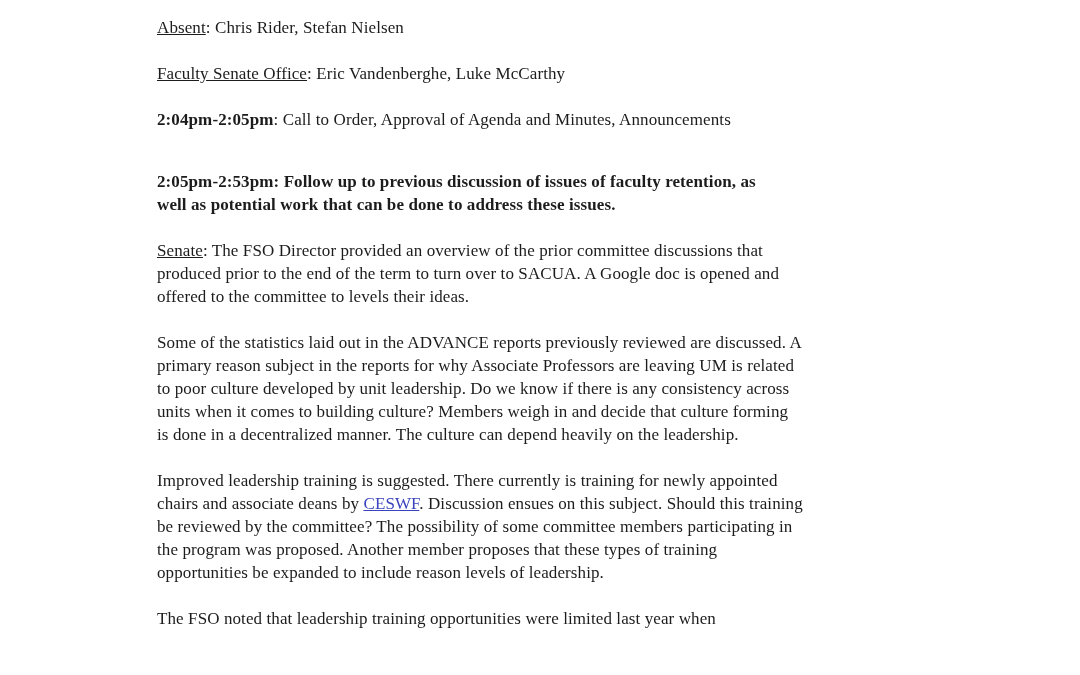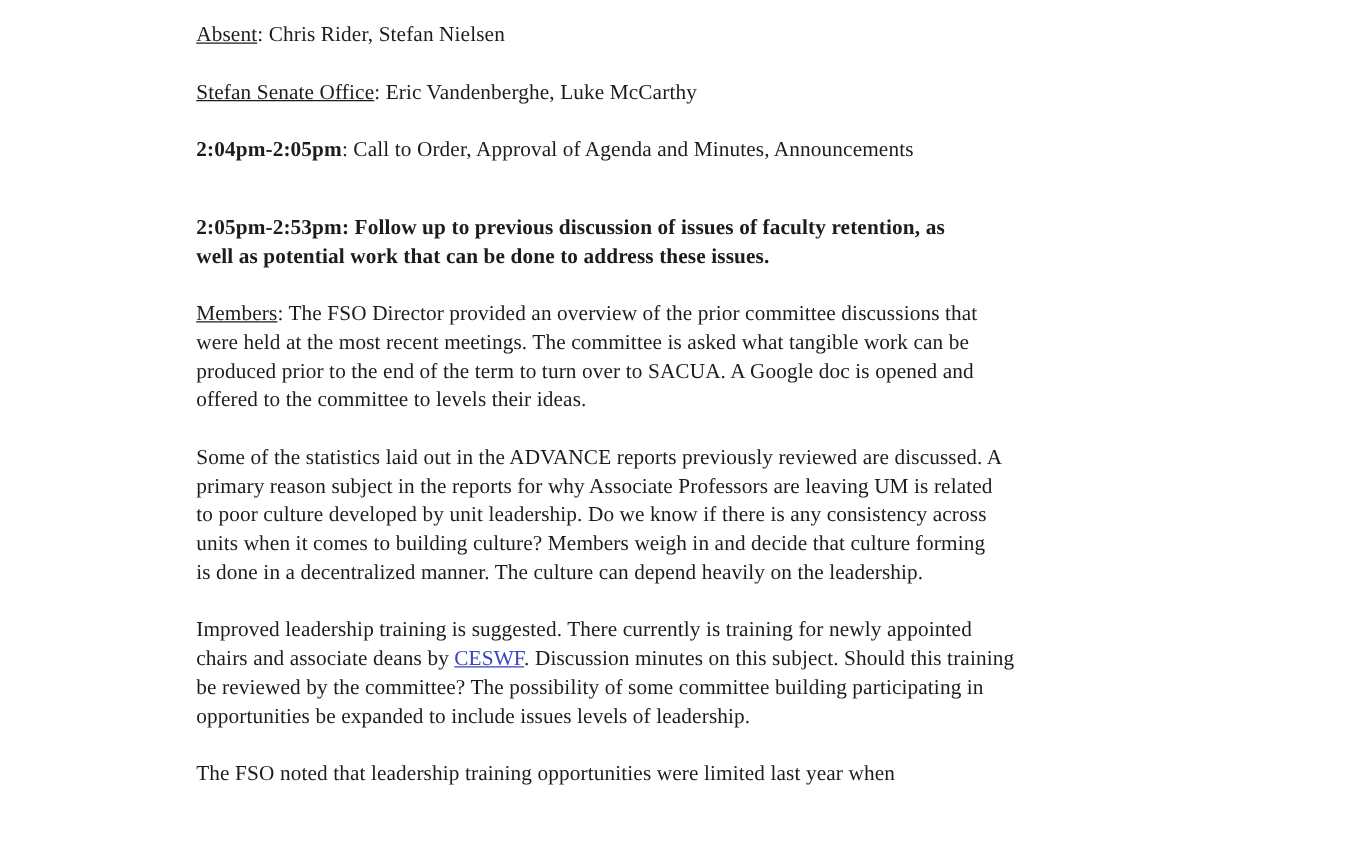--- a/index.html
+++ b/index.html
@@ -46,52 +46,52 @@
 </head>
 <body>
 
 <div class="page">
 
   <div class="para">
     <div class="line"><span class="u">Absent</span><span>: Chris Rider, Stefan Nielsen</span></div>
   </div>
 
   <div class="para">
-    <div class="line"><span class="u">Stefan Senate Office</span><span>: Eric Vandenberghe, Luke McCarthy</span></div>
+    <div class="line"><span class="u">Faculty Senate Office</span><span>: Eric Vandenberghe, Luke McCarthy</span></div>
   </div>
 
   <div class="para">
     <div class="line"><span class="b">2:04pm-2:05pm</span><span>: Call to Order, Approval of Agenda and Minutes, Announcements</span></div>
   </div>
 
 
   <div class="para b">
     <div class="line">2:05pm-2:53pm: Follow up to previous discussion of issues of faculty retention, as</div>
     <div class="line">well as potential work that can be done to address these issues.</div>
   </div>
 
   <div class="para">
-    <div class="line"><span class="u">Members</span><span>: The FSO Director provided an overview of the prior committee discussions that</span></div>
-    <div class="line">were held at the most recent meetings. The committee is asked what tangible work can be</div>
+    <div class="line"><span class="u">Senate</span><span>: The FSO Director provided an overview of the prior committee discussions that</span></div>
     <div class="line">produced prior to the end of the term to turn over to SACUA. A Google doc is opened and</div>
     <div class="line">offered to the committee to levels their ideas.</div>
   </div>
 
   <div class="para">
     <div class="line">Some of the statistics laid out in the ADVANCE reports previously reviewed are discussed. A</div>
     <div class="line">primary reason subject in the reports for why Associate Professors are leaving UM is related</div>
     <div class="line">to poor culture developed by unit leadership. Do we know if there is any consistency across</div>
     <div class="line">units when it comes to building culture? Members weigh in and decide that culture forming</div>
     <div class="line">is done in a decentralized manner. The culture can depend heavily on the leadership.</div>
   </div>
 
   <div class="para">
     <div class="line">Improved leadership training is suggested. There currently is training for newly appointed</div>
-    <div class="line"><span>chairs and associate deans by </span><span class="link">CESWF</span><span>. Discussion minutes on this subject. Should this training</span></div>
-    <div class="line">be reviewed by the committee? The possibility of some committee building participating in</div>
-    <div class="line">opportunities be expanded to include issues levels of leadership.</div>
+    <div class="line"><span>chairs and associate deans by </span><span class="link">CESWF</span><span>. Discussion ensues on this subject. Should this training</span></div>
+    <div class="line">be reviewed by the committee? The possibility of some committee members participating in</div>
+    <div class="line">the program was proposed. Another member proposes that these types of training</div>
+    <div class="line">opportunities be expanded to include reason levels of leadership.</div>
   </div>
 
   <div class="para">
     <div class="line">The FSO noted that leadership training opportunities were limited last year when</div>
   </div>
 
 </div>
 
 </body></html>

